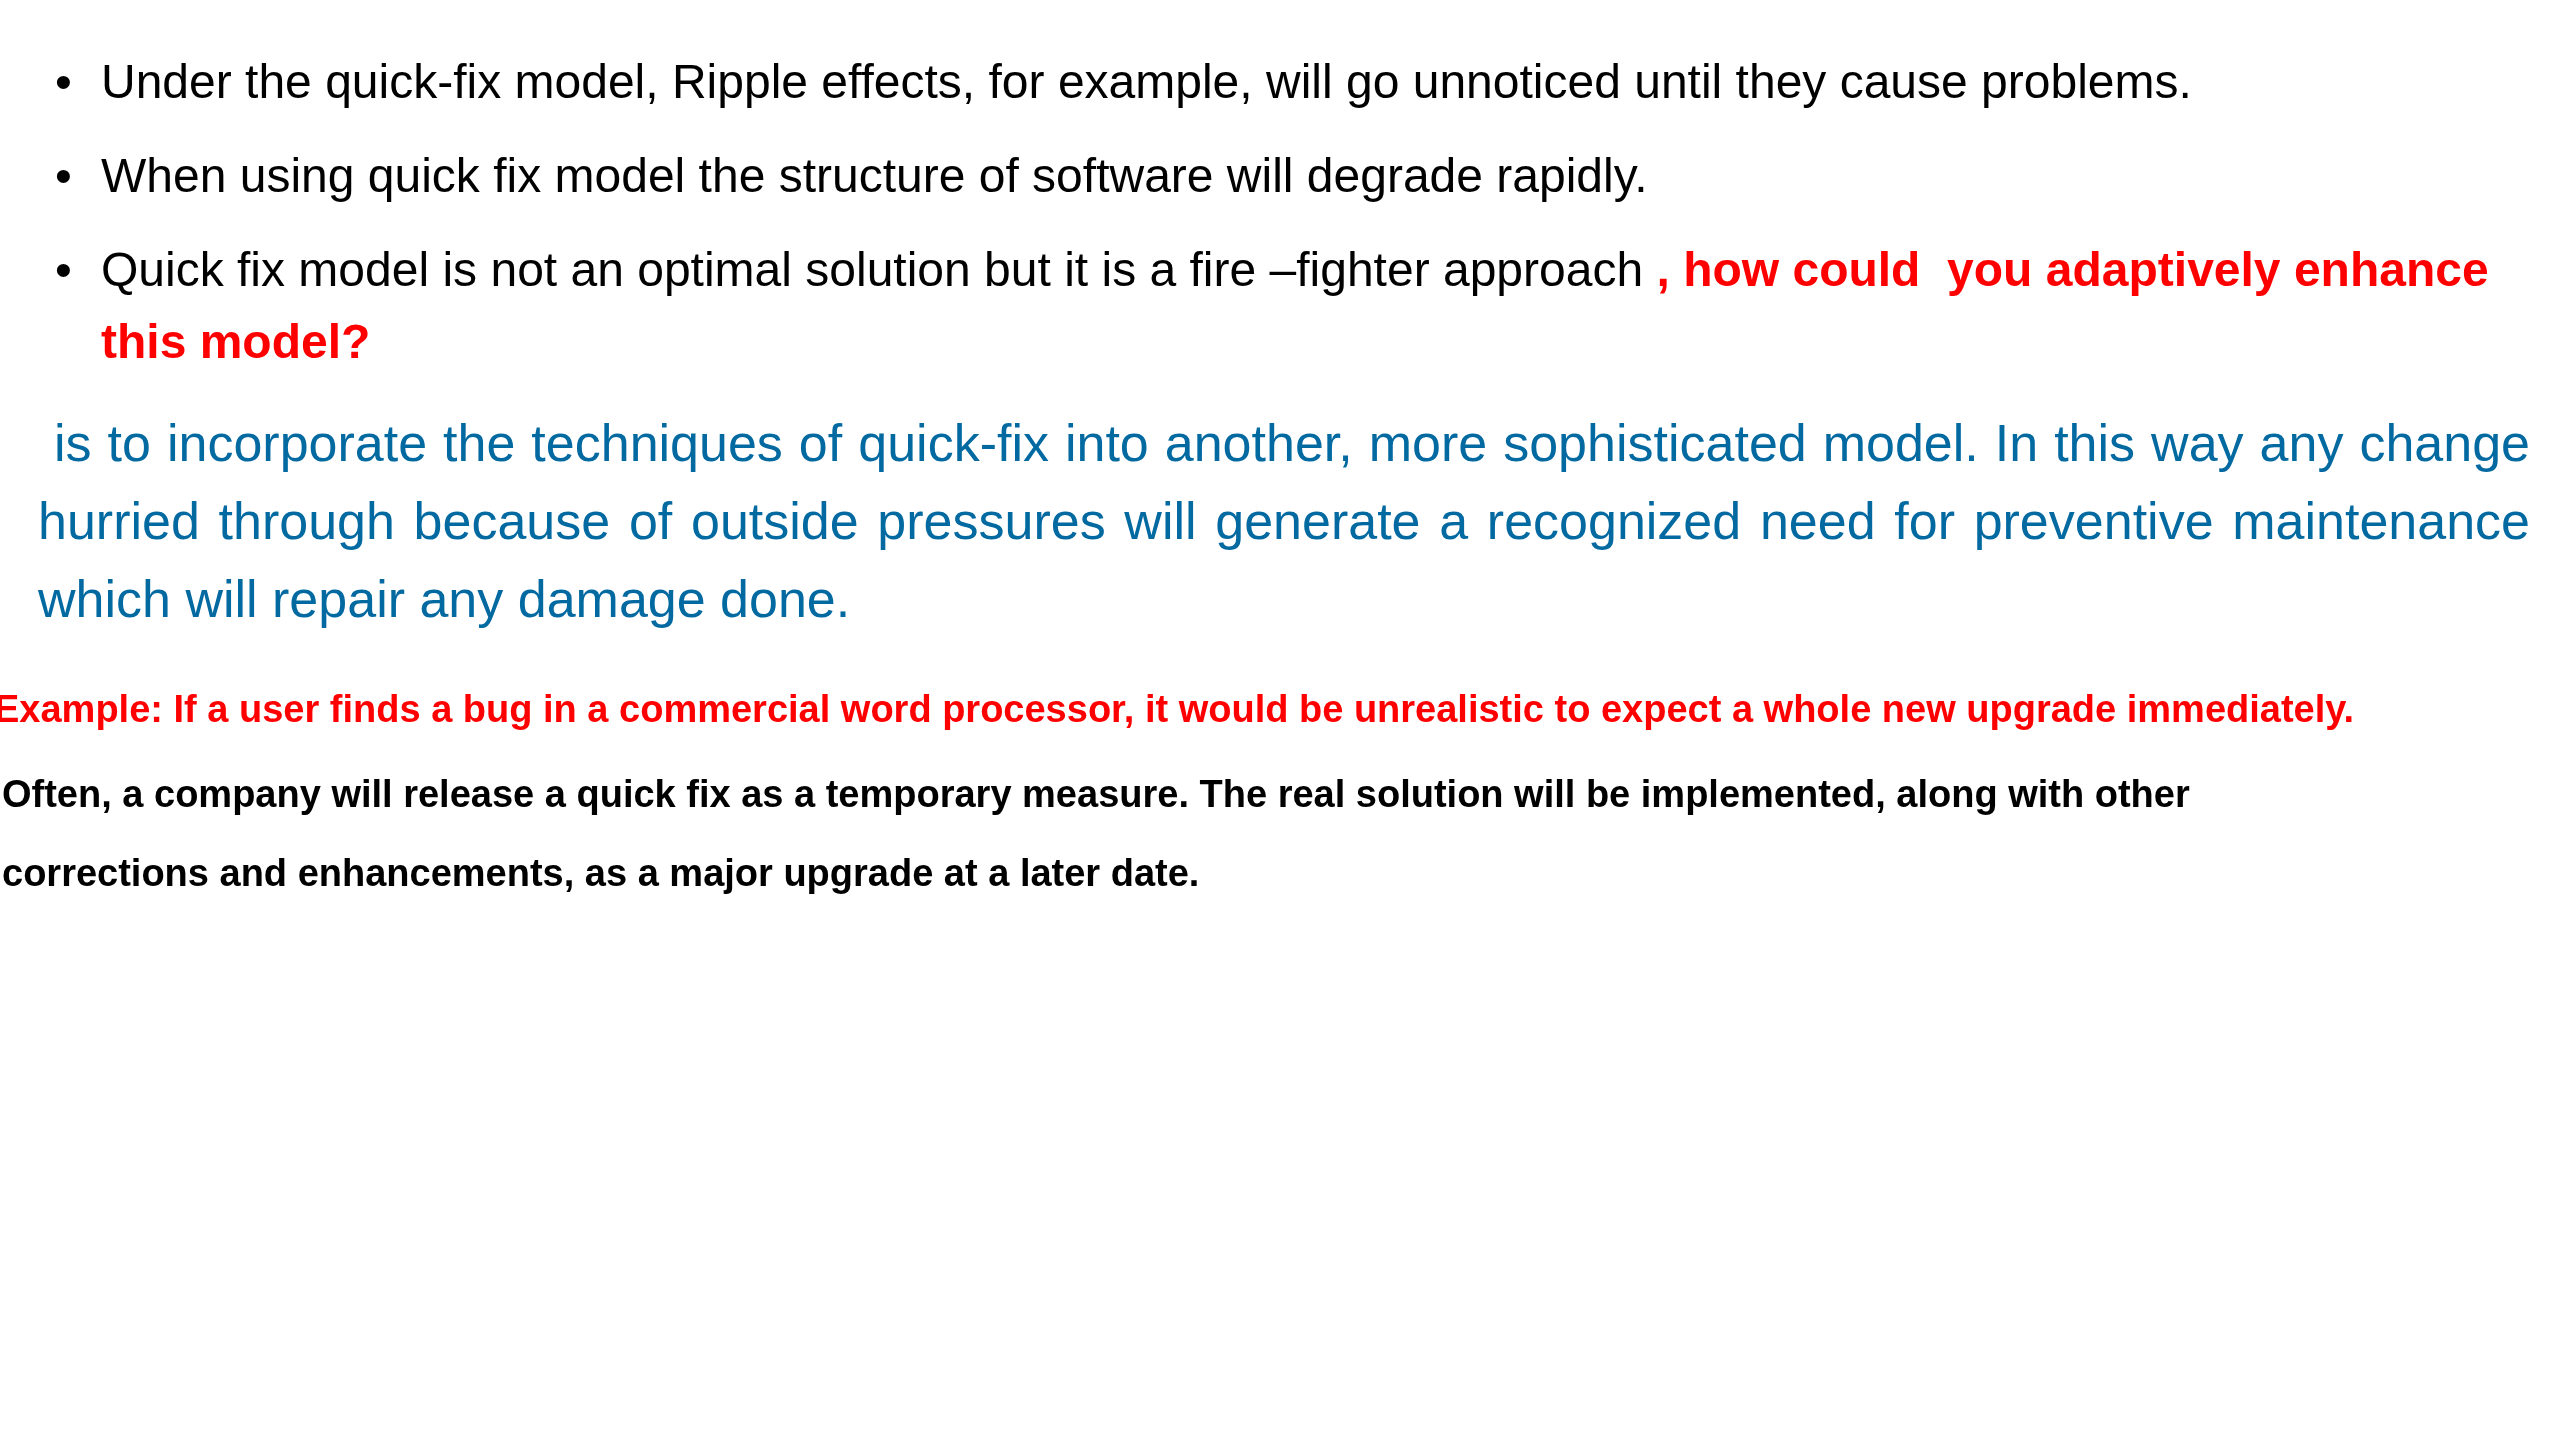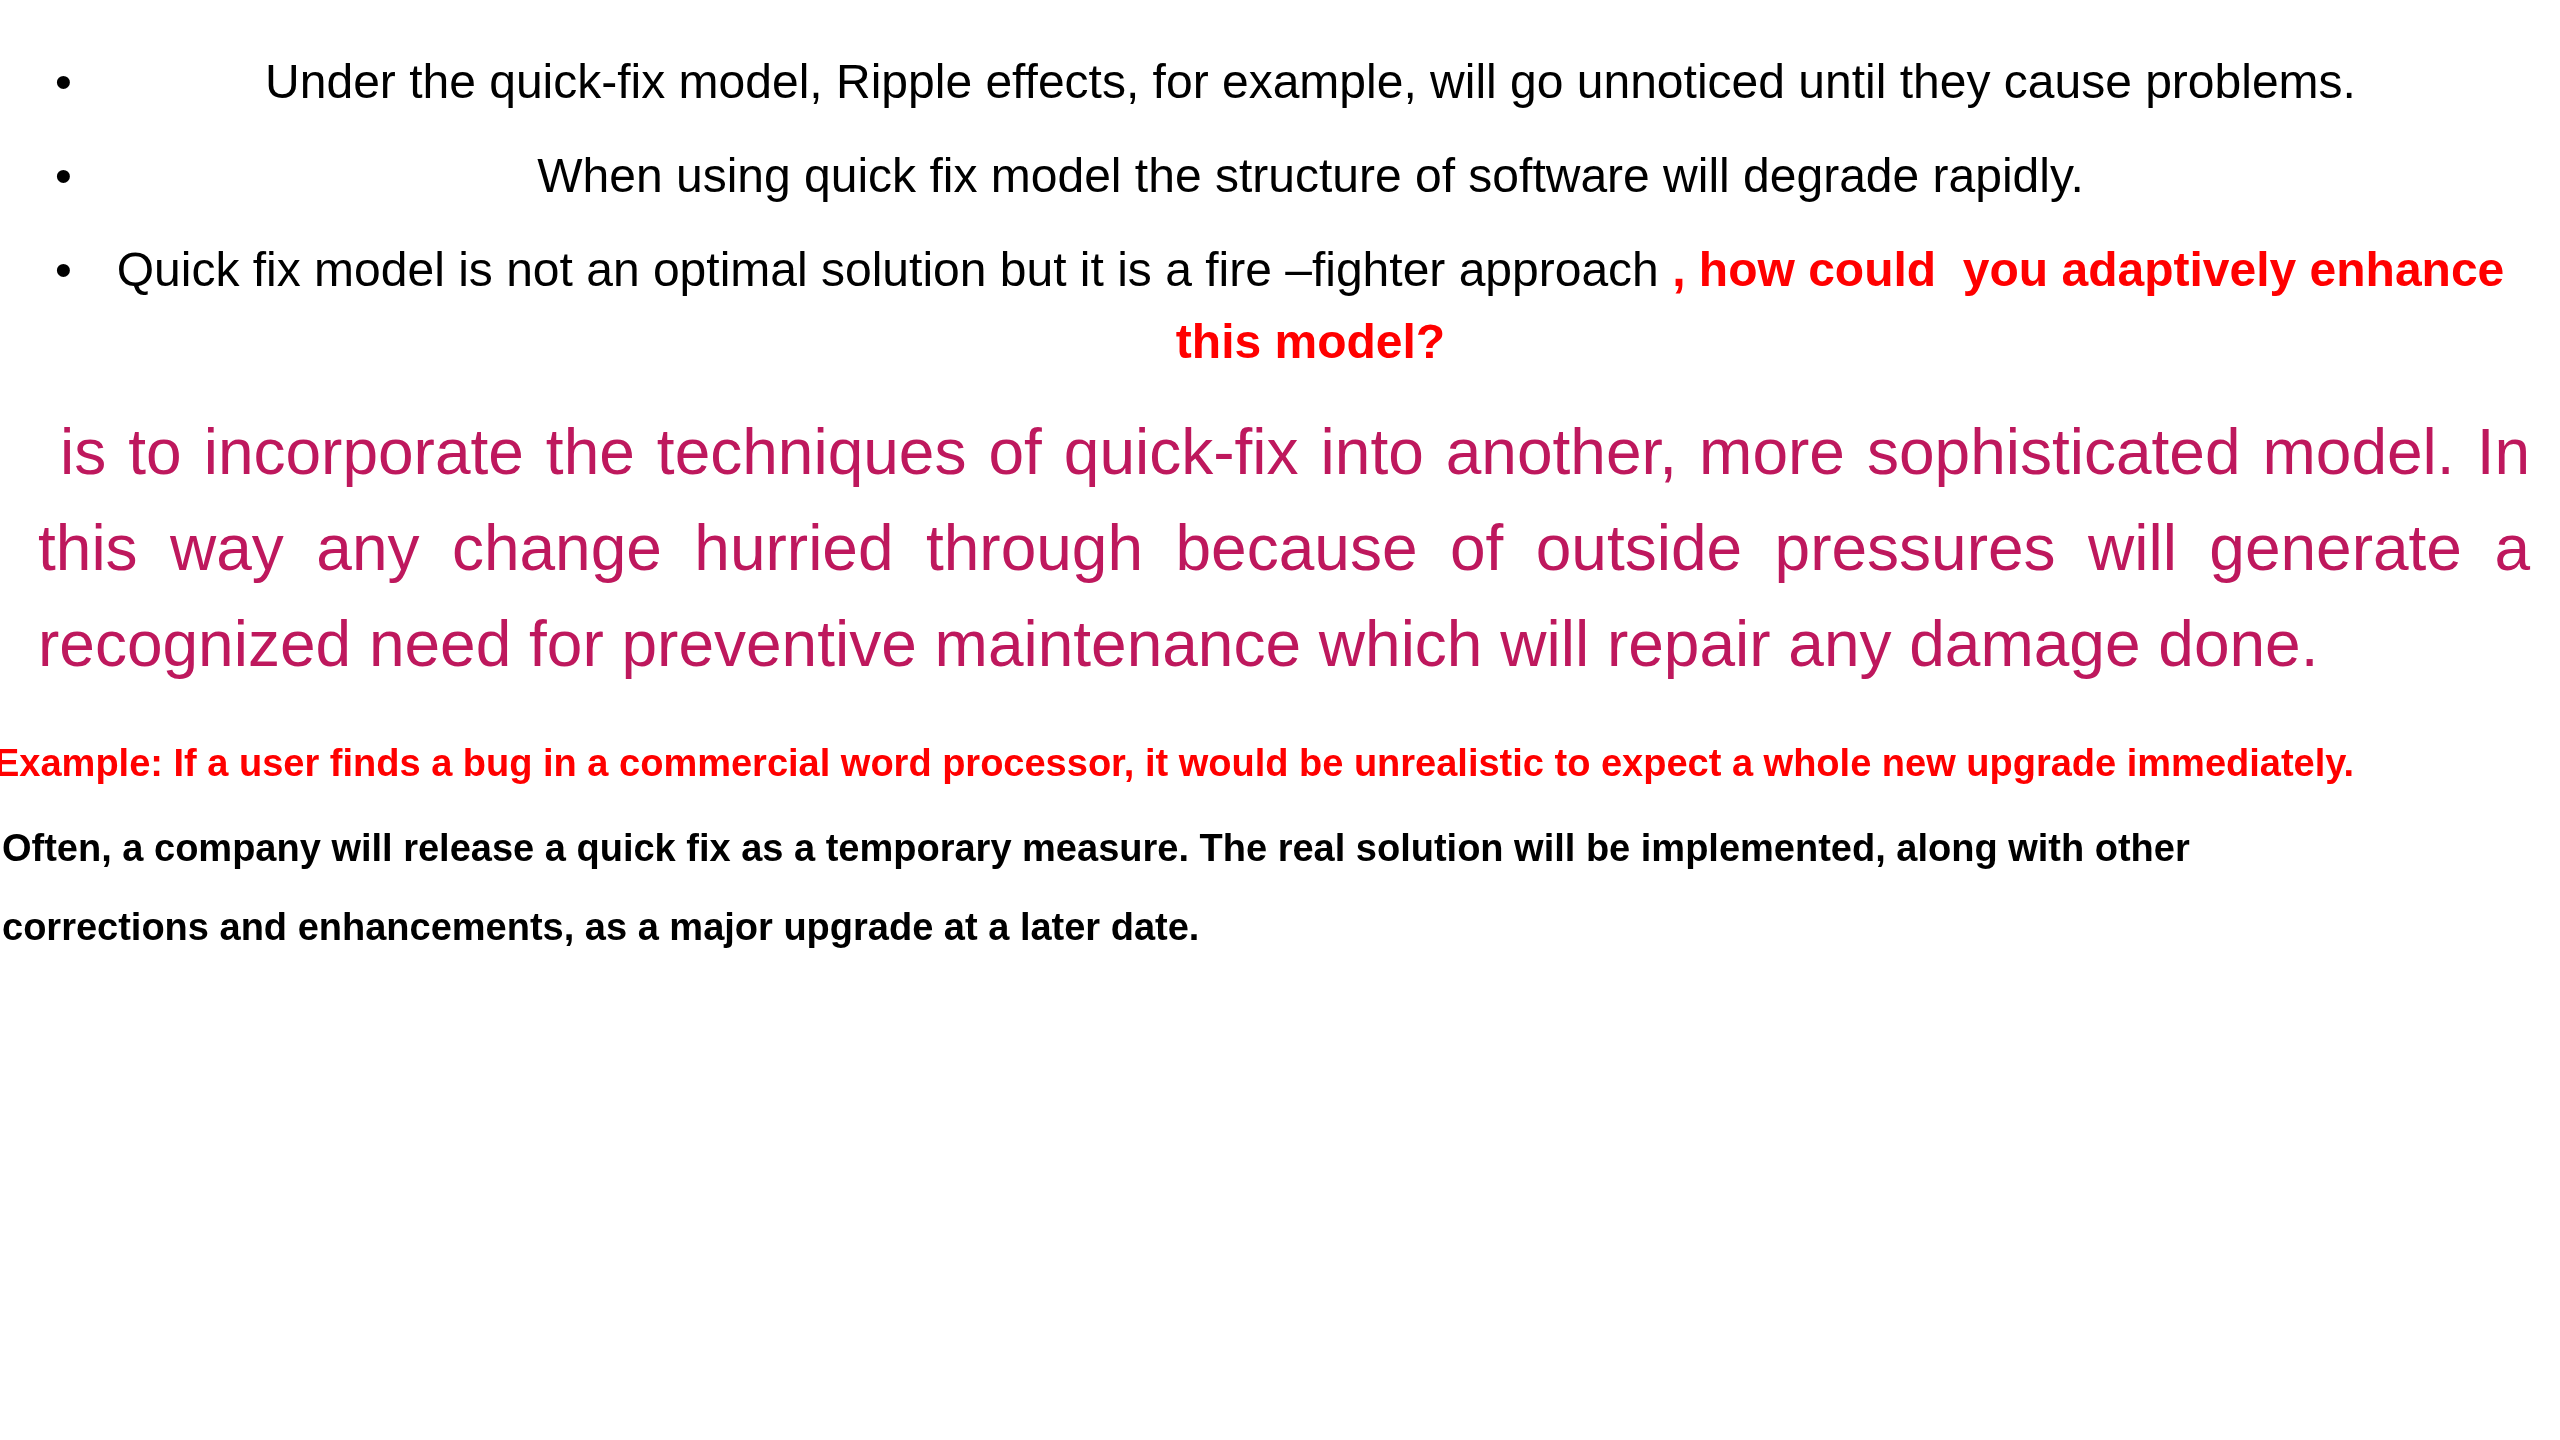--- a/index.html
+++ b/index.html
@@ -23,29 +23,29 @@
   }
 
   .bullets {
     margin: 46px 40px 0 55px;
     list-style: none;
     font-size: 48px;
     line-height: 1.5;
   }
   .bullet { display: flex; margin-bottom: 22px; }
   .marker { width: 46px; flex: none; }
-  .btext { flex: 1; max-width: 2420px; white-space: pre-wrap; text-align: center; }
+  .btext { flex: 1; max-width: 2420px; white-space: pre-wrap; }
 
   .red-bold { color: #FF0000; font-weight: 700; white-space: pre-wrap; }
 
   .green-para {
     margin: 26px 30px 0 38px;
-    font-size: 64px;
+    font-size: 52px;
     line-height: 1.5;
-    color: #be185d;
+    color: #0369a1;
     text-align: justify;
     white-space: pre-wrap;
   }
 
   .distinction {
     margin: 64px 0 0 72px;
     font-size: 58px;
     white-space: pre-wrap;
   }
   .blue-term { color: #2E75B6; }

